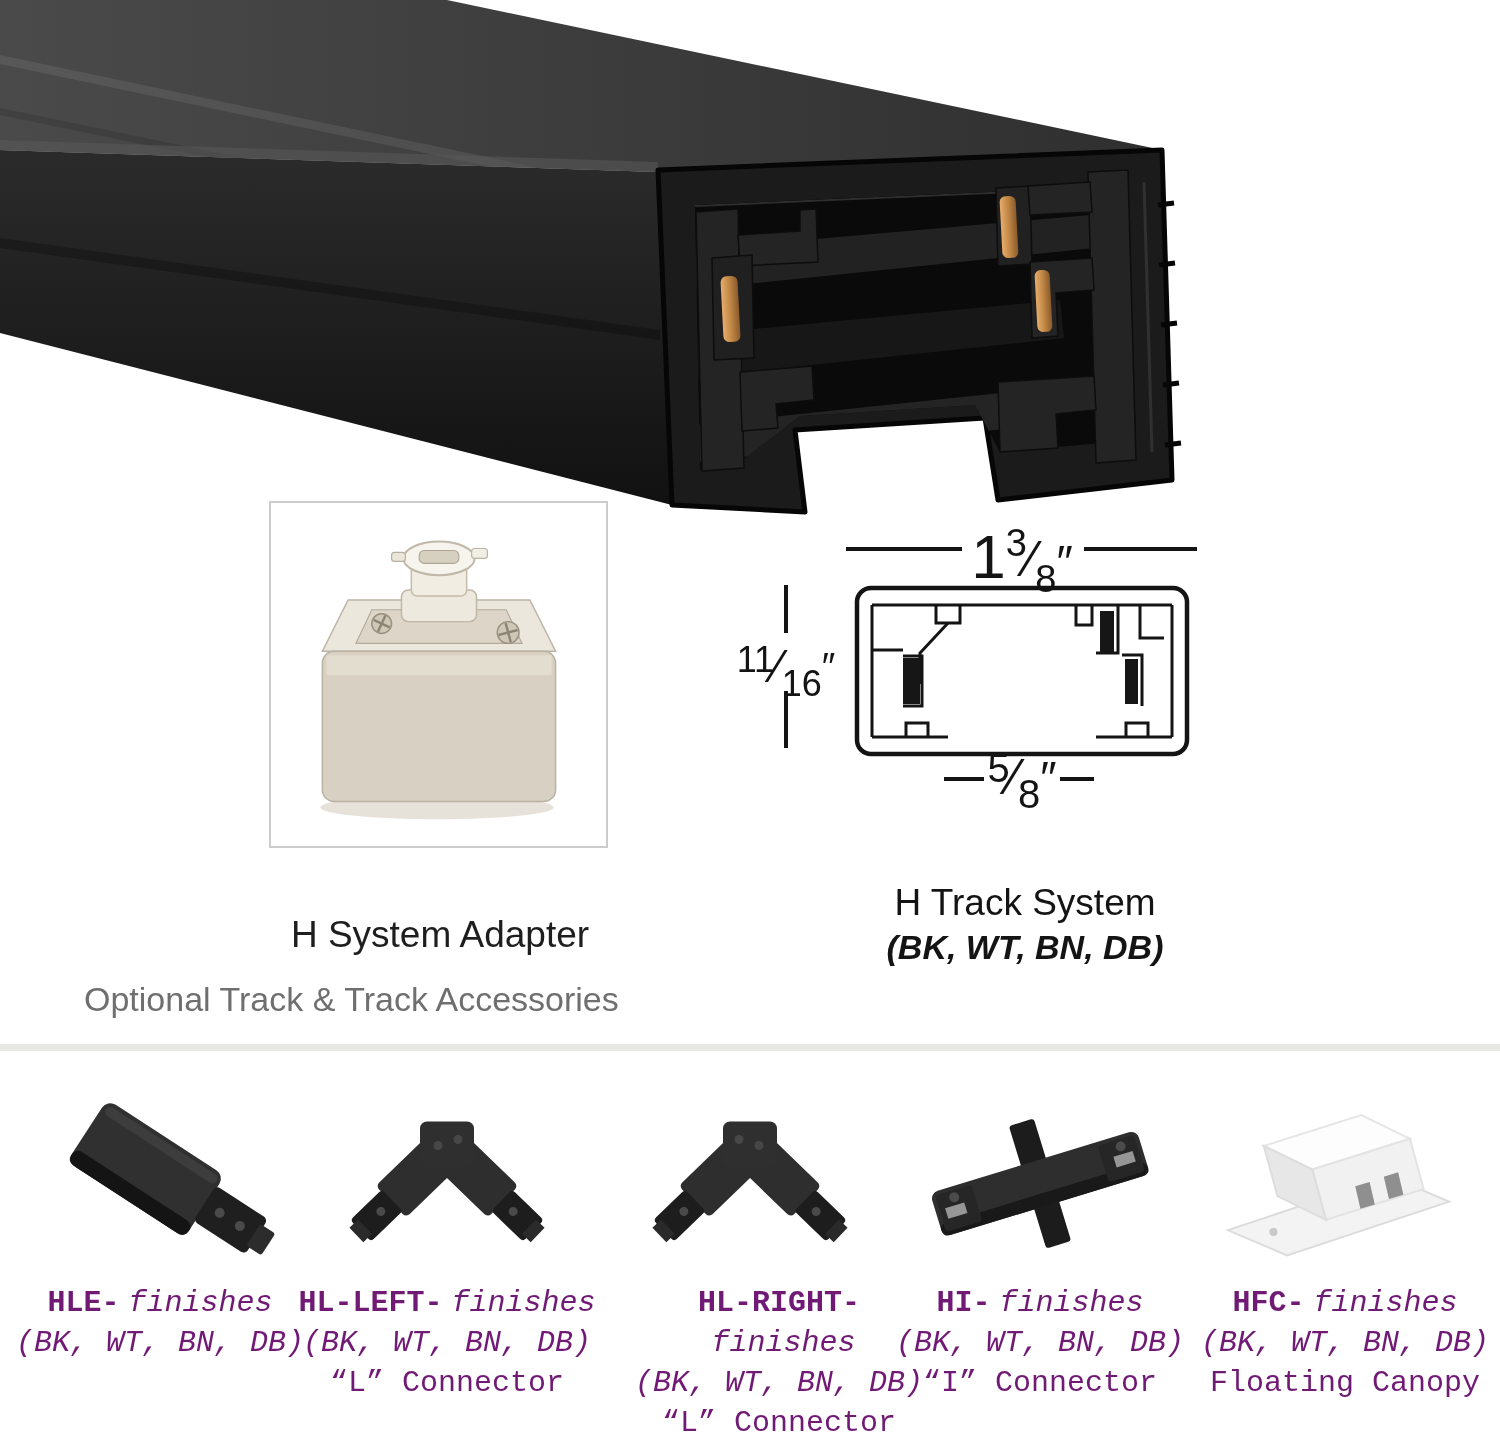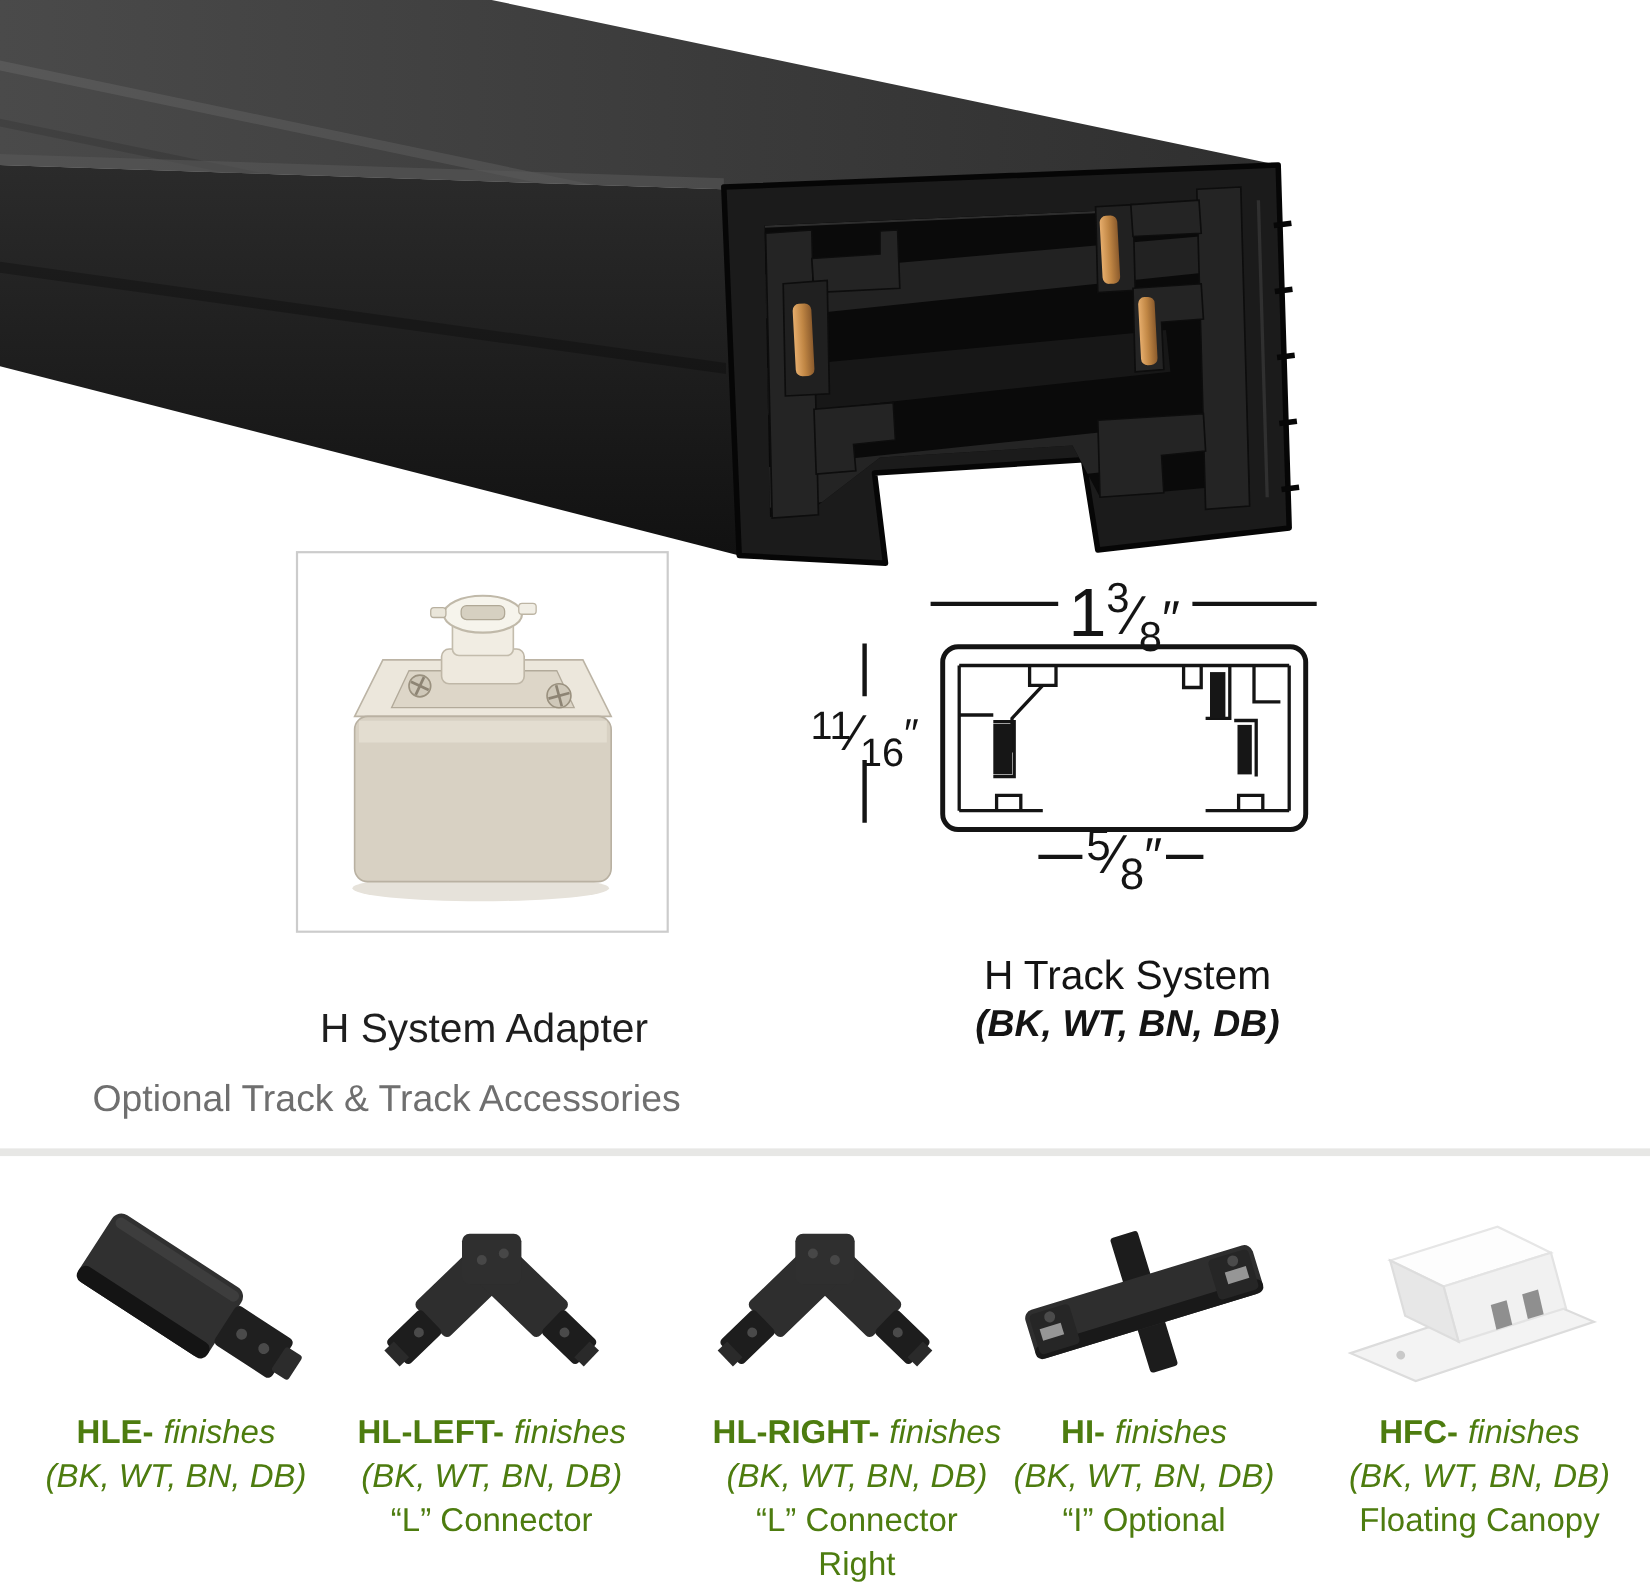--- a/index.html
+++ b/index.html
@@ -5,29 +5,29 @@
   html,body{margin:0;padding:0;background:#ffffff;}
   .canvas{position:relative;width:1500px;height:1443px;background:#ffffff;
           font-family:"Liberation Sans",sans-serif;overflow:hidden;}
   .hero{position:absolute;left:0;top:0;}
   .adapter-box{position:absolute;left:269px;top:501px;width:339px;height:347px;
                border:2px solid #cccccc;box-sizing:border-box;background:#ffffff;}
   .adapter-label{position:absolute;left:250px;top:914px;width:380px;text-align:center;
                  font-size:37px;color:#1e1e1e;}
   .diagram{position:absolute;left:700px;top:505px;width:540px;height:310px;}
   .track-info{position:absolute;left:790px;top:866px;width:470px;text-align:center;color:#141414;}
-  .ti-title{font-size:37px;font-weight:normal;}
+  .ti-title{font-size:37px;font-weight:normal;margin-top:16px;}
   .ti-models{font-size:34px;font-weight:bold;margin-top:6px;}
   .ti-models i{font-weight:normal;font-style:italic;margin-left:10px;}
   .ti-codes{font-size:34px;font-weight:bold;font-style:italic;margin-top:4px;}
   .opt-header{position:absolute;left:84px;top:980px;font-size:34px;color:#6f6f6f;}
   .divider{position:absolute;left:0;top:1044px;width:1500px;height:7px;background:#e7e7e5;}
   .acc-icon{position:absolute;top:1093px;width:300px;height:180px;}
   .acc-label{position:absolute;top:1283px;width:310px;text-align:center;font-size:30px;
-             line-height:40px;color:#4d7c0f;}
+             line-height:40px;color:#701a75;font-family:Liberation Mono, monospace;}
   .code{font-weight:bold;}
   .finw{font-style:italic;margin-left:9px;}
   .l2{font-style:italic;}
   svg{display:block;}
   .dimtxt{font-family:"Liberation Sans",sans-serif;fill:#141414;}
 </style>
 </head>
 <body>
 
 <div class="canvas">
@@ -285,21 +285,21 @@
   </div>
   <div class="acc-label" style="left:624px">
     <div><span class="code">HL-RIGHT-</span><span class="finw">finishes</span></div>
     <div class="l2">(BK, WT, BN, DB)</div>
     <div>“L”  Connector</div>
     <div>Right</div>
   </div>
   <div class="acc-label" style="left:885px">
     <div><span class="code">HI-</span><span class="finw">finishes</span></div>
     <div class="l2">(BK, WT, BN, DB)</div>
-    <div>“I” Optional</div>
+    <div>“I” Connector</div>
   </div>
   <div class="acc-label" style="left:1190px">
     <div><span class="code">HFC-</span><span class="finw">finishes</span></div>
     <div class="l2">(BK, WT, BN, DB)</div>
     <div>Floating Canopy</div>
   </div>
 
 </div>
 
 </body></html>

